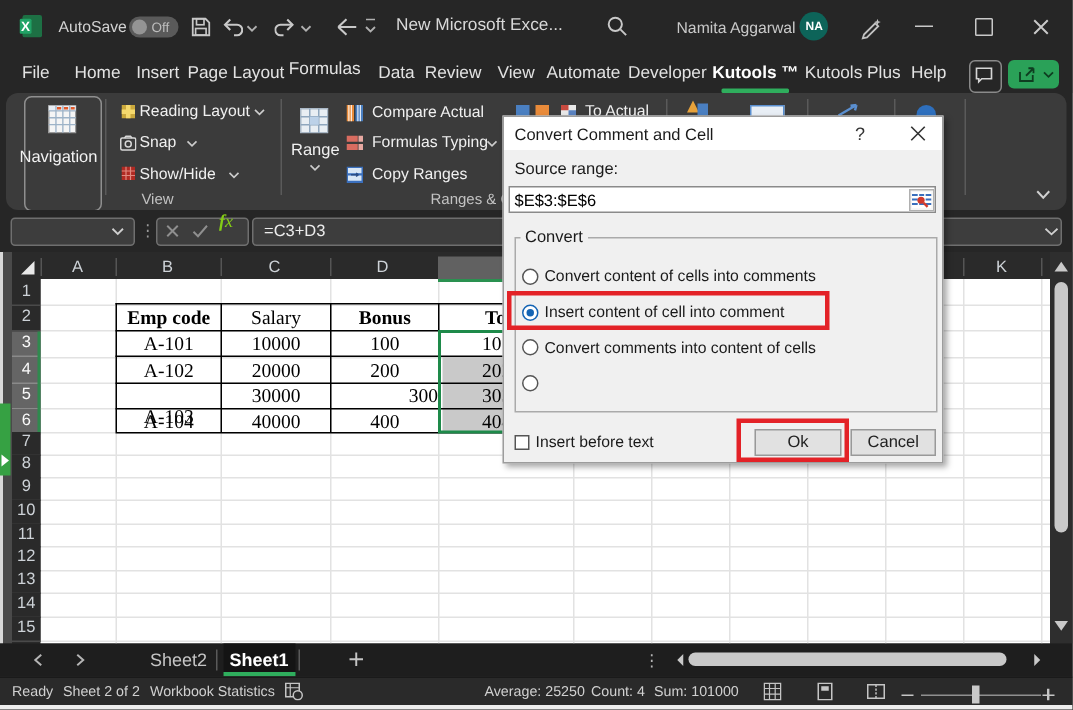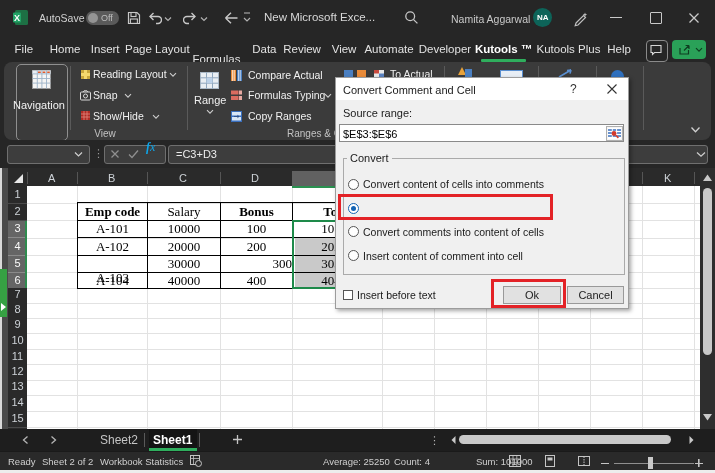--- a/index.html
+++ b/index.html
@@ -72,21 +72,21 @@
 <div class="ab" style="left:650px;top:12px;width:10px;height:10px;border:1.4px solid #c9c9c9;border-radius:1px;"></div>
 <svg class="ab" style="left:688px;top:12px;" width="12" height="12" viewBox="0 0 12 12">
   <path d="M1.5 1.5 L10.5 10.5 M10.5 1.5 L1.5 10.5" stroke="#c9c9c9" stroke-width="1.3"></path>
 </svg>
 
 <div class="ab" style="left:0;top:37px;width:715px;height:25px;background:#262626;"></div>
 <div class="ab txt" style="left:14.6px;top:43px;font-size:11.5px;color:#e2e2e2;">File</div>
 <div class="ab txt" style="left:49.7px;top:43px;font-size:11.5px;color:#e2e2e2;">Home</div>
 <div class="ab txt" style="left:90.8px;top:43px;font-size:11.5px;color:#e2e2e2;">Insert</div>
 <div class="ab txt" style="left:125.0px;top:43px;font-size:11.5px;color:#e2e2e2;">Page Layout</div>
-<div class="ab txt" style="left:192.5px;top:40px;font-size:11.5px;color:#e2e2e2;margin-top:13px;">Formulas</div>
+<div class="ab txt" style="left:192.5px;top:40px;font-size:11.5px;color:#e2e2e2;">Formulas</div>
 <div class="ab txt" style="left:252.2px;top:43px;font-size:11.5px;color:#e2e2e2;">Data</div>
 <div class="ab txt" style="left:283.2px;top:43px;font-size:11.5px;color:#e2e2e2;">Review</div>
 <div class="ab txt" style="left:331.7px;top:43px;font-size:11.5px;color:#e2e2e2;">View</div>
 <div class="ab txt" style="left:364.4px;top:43px;font-size:11.5px;color:#e2e2e2;">Automate</div>
 <div class="ab txt" style="left:418.7px;top:43px;font-size:11.5px;color:#e2e2e2;">Developer</div>
 <div class="ab txt" style="left:474.9px;top:43px;font-size:11.5px;font-weight:bold;color:#ffffff;">Kutools ™</div>
 <div class="ab txt" style="left:536.5px;top:43px;font-size:11.5px;color:#e2e2e2;">Kutools Plus</div>
 <div class="ab txt" style="left:607.3px;top:43px;font-size:11.5px;color:#e2e2e2;">Help</div>
 <div class="ab" style="left:481px;top:59px;width:45px;height:2.5px;background:#2fae5d;border-radius:1px;"></div>
 
@@ -216,21 +216,21 @@
       <path d="M1 1.5 L4.5 5 L8 1.5" fill="none" stroke="#cfcfcf" stroke-width="1.2"></path>
     </svg>
 <div class="ab txt" style="left:93px;top:147px;font-size:11px;color:#9a9a9a;">⋮</div>
 <div class="ab" style="left:104px;top:145px;width:60px;height:17px;background:#3d3d3d;border:1px solid #6f6f6f;border-radius:3px;"></div>
 <svg class="ab" style="left:110px;top:149px;" width="10" height="10" viewBox="0 0 10 10">
       <path d="M1.5 1.5 L8.5 8.5 M8.5 1.5 L1.5 8.5" stroke="#8f8f8f" stroke-width="1.3"></path>
     </svg>
 <svg class="ab" style="left:128px;top:149px;" width="11" height="10" viewBox="0 0 11 10">
       <path d="M1 5.5 L4 8.5 L10 1.5" fill="none" stroke="#8f8f8f" stroke-width="1.3"></path>
     </svg>
-<div class="ab txt" style="left:146px;top:140px;font-size:12px;font-style:italic;color:#0ea5e9;font-family:'Liberation Serif',serif;"><b>f</b>x</div>
+<div class="ab txt" style="left:146px;top:140px;font-size:12px;font-style:italic;color:#84cc16;font-family:'Liberation Serif',serif;"><b>f</b>x</div>
 <div class="ab" style="left:168px;top:145px;width:538px;height:17px;background:#3d3d3d;border:1px solid #6f6f6f;border-radius:3px;"></div>
 <div class="ab txt" style="left:176px;top:148px;font-size:11px;color:#ececec;">=C3+D3</div>
 <svg class="ab" style="left:696px;top:151px;" width="10" height="7" viewBox="0 0 10 7">
       <path d="M1 1.5 L5 5.2 L9 1.5" fill="none" stroke="#cfcfcf" stroke-width="1.2"></path>
     </svg>
 
 <div class="ab" style="left:0;top:168px;width:715px;height:261px;background:#2a2a2a;"></div>
 
 <div class="ab" style="left:0;top:168px;width:2px;height:261px;background:#d9d9d9;"></div>
 <div class="ab" style="left:2px;top:168px;width:6px;height:261px;background:#4a4a4a;"></div>
@@ -382,21 +382,21 @@
 <div class="ab txt" style="left:8px;top:456px;font-size:9.5px;color:#d0d0d0;">Ready</div>
 <div class="ab txt" style="left:42px;top:456px;font-size:9.5px;color:#d0d0d0;">Sheet 2 of 2</div>
 <div class="ab txt" style="left:100px;top:456px;font-size:9.5px;color:#d0d0d0;">Workbook Statistics</div>
 <svg class="ab" style="left:190px;top:455px;" width="12" height="12" viewBox="0 0 12 12">
   <rect x="0.5" y="0.5" width="9" height="9" fill="none" stroke="#c5c5c5" stroke-width="1"></rect>
   <path d="M0.5 3.5 h9 M3.5 0.5 v9" stroke="#c5c5c5" stroke-width="0.8"></path>
   <circle cx="8.5" cy="8.5" r="3" fill="#2a2a2a" stroke="#c5c5c5" stroke-width="1"></circle>
 </svg>
 <div class="ab txt" style="left:323px;top:456px;font-size:9.5px;color:#d0d0d0;">Average: 25250</div>
 <div class="ab txt" style="left:394px;top:456px;font-size:9.5px;color:#d0d0d0;">Count: 4</div>
-<div class="ab txt" style="left:436px;top:456px;font-size:9.5px;color:#d0d0d0;margin-left:40px;">Sum: 101000</div>
+<div class="ab txt" style="left:436px;top:456px;font-size:9.5px;color:#d0d0d0;">Sum: 101000</div>
 <svg class="ab" style="left:509px;top:455px;" width="12" height="12" viewBox="0 0 12 12">
   <rect x="0.5" y="0.5" width="11" height="11" fill="none" stroke="#c5c5c5" stroke-width="1"></rect>
   <path d="M0.5 4 h11 M0.5 7.8 h11 M4 0.5 v11 M7.8 0.5 v11" stroke="#c5c5c5" stroke-width="0.8"></path>
 </svg>
 <svg class="ab" style="left:544px;top:455px;" width="12" height="12" viewBox="0 0 12 12">
   <rect x="1.5" y="0.5" width="9" height="11" fill="none" stroke="#c5c5c5" stroke-width="1"></rect>
   <rect x="3.5" y="2.5" width="5" height="3" fill="#c5c5c5"></rect>
 </svg>
 <svg class="ab" style="left:578px;top:455px;" width="12" height="12" viewBox="0 0 12 12">
   <rect x="0.5" y="1.5" width="11" height="9" fill="none" stroke="#c5c5c5" stroke-width="1"></rect>
@@ -431,24 +431,24 @@
   <path d="M7.8 7.3 l2.6 2.6" stroke="#d33a2c" stroke-width="1.6"></path>
 </svg>
 
 <div class="ab" style="left:343px;top:158px;width:282px;height:117px;border:1px solid #aaaaaa;box-sizing:border-box;"></div>
 <div class="ab txt" style="left:347px;top:152px;font-size:11px;color:#1a1a1a;background:#f0f0f0;padding:0 3px;">Convert</div>
 
 <div class="ab" style="left:348px;top:179px;width:9px;height:9px;border-radius:50%;background:#fff;border:1px solid #555;"></div>
 <div class="ab txt" style="left:363px;top:178px;font-size:10.5px;color:#1a1a1a;">Convert content of cells into comments</div>
 <div class="ab" style="left:348px;top:203px;width:9px;height:9px;border-radius:50%;background:#fff;border:1px solid #1464b4;"></div>
 <div class="ab" style="left:351px;top:206px;width:5px;height:5px;border-radius:50%;background:#1464b4;"></div>
+<div class="ab txt" style="left:363px;top:202px;font-size:10.5px;color:#1a1a1a;">Insert content of cell into comment</div>
 <div class="ab" style="left:348px;top:226px;width:9px;height:9px;border-radius:50%;background:#fff;border:1px solid #555;"></div>
 <div class="ab txt" style="left:363px;top:226px;font-size:10.5px;color:#1a1a1a;">Convert comments into content of cells</div>
 <div class="ab" style="left:348px;top:250px;width:9px;height:9px;border-radius:50%;background:#fff;border:1px solid #555;"></div>
-<div class="ab txt" style="left:363px;top:250px;font-size:10.5px;color:#1a1a1a;">Insert content of comment into cell</div>
 
 <div class="ab" style="left:343px;top:290px;width:10px;height:10px;background:#fff;border:1px solid #555;box-sizing:border-box;"></div>
 <div class="ab txt" style="left:357px;top:289px;font-size:10.5px;color:#1a1a1a;">Insert before text</div>
 <div class="ab" style="left:503px;top:286px;width:58px;height:18px;background:#e1e1e1;border:1px solid #999;box-sizing:border-box;text-align:center;font-size:11px;color:#222;line-height:16px;">Ok</div>
 <div class="ab" style="left:567px;top:286px;width:57px;height:18px;background:#e1e1e1;border:1px solid #999;box-sizing:border-box;text-align:center;font-size:11px;color:#222;line-height:16px;">Cancel</div>
 
 <div class="ab" style="left:338px;top:194px;width:215px;height:26px;border:3.5px solid #e32227;box-sizing:border-box;"></div>
 <div class="ab" style="left:491px;top:279px;width:75px;height:29px;border:3.5px solid #e32227;box-sizing:border-box;"></div>
 
 </div>

